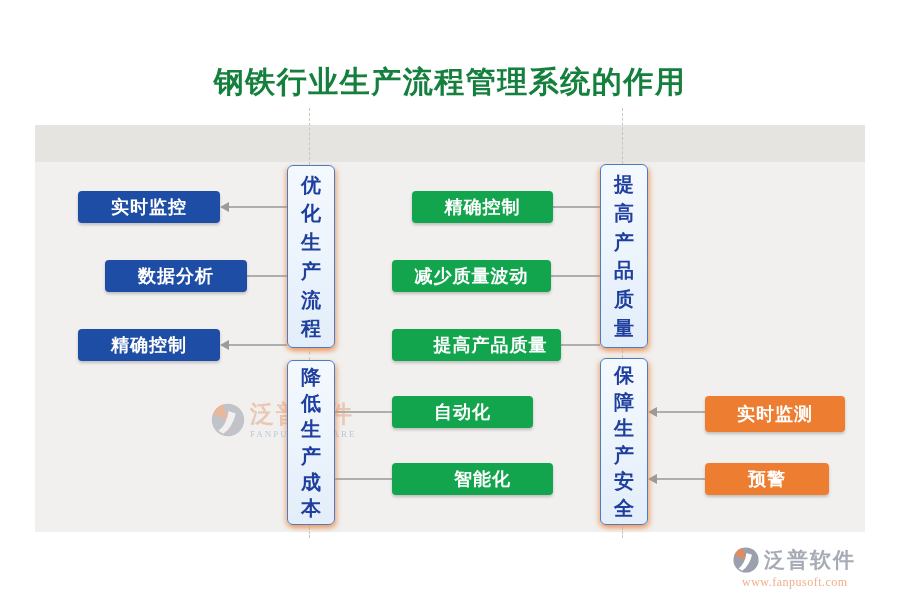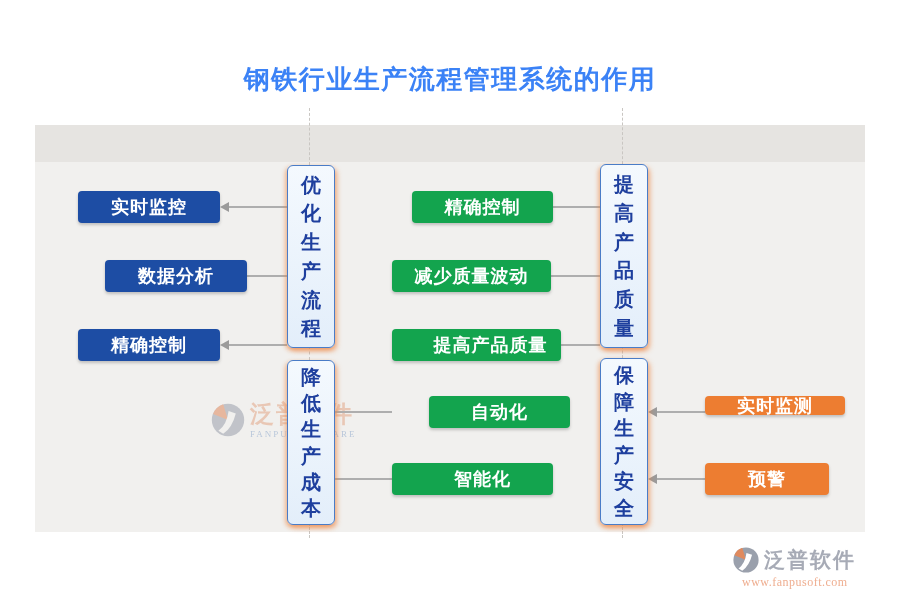--- a/index.html
+++ b/index.html
@@ -3,21 +3,21 @@
 <meta charset="utf-8">
 <style>
   html,body{margin:0;padding:0;}
   body{
     width:900px;height:600px;position:relative;overflow:hidden;
     background:#ffffff;
     font-family:"Liberation Serif","DejaVu Serif",serif;
   }
   .title{
     position:absolute;left:0;right:0;top:62px;text-align:center;
-    font-size:26px;font-weight:bold;color:#3b82f6;letter-spacing:1.5px;
+    font-size:30px;font-weight:bold;color:#15803d;letter-spacing:1.5px;
   }
   .stage{position:absolute;left:35px;top:125px;width:830px;height:407px;background:#f1f0ee;z-index:0;}
   .band{position:absolute;left:35px;top:125px;width:830px;height:37px;background:#e6e4e1;z-index:0;}
 
   .node{
     position:absolute;display:flex;align-items:center;justify-content:center;
     color:#ffffff;font-weight:bold;font-size:18px;letter-spacing:1px;
     border-radius:4px;box-shadow:0 2px 3px rgba(70,70,70,.28);z-index:3;
   }
   .blue{background:#1d4da4;}
@@ -118,34 +118,34 @@
 <div class="head" style="left:533px;top:340px;"></div>
 
 <div class="hub" style="left:287px;top:360px;width:46px;height:163px;">
     <div>降</div>
     <div>低</div>
     <div>生</div>
     <div>产</div>
     <div>成</div>
     <div>本</div>
   </div>
-<div class="node green" style="left:392px;top:396px;width:141px;height:32px;margin-left:37px;">自动化</div>
+<div class="node green" style="left:392px;top:396px;width:141px;height:32px;">自动化</div>
 <div class="node green" style="left:392px;top:463px;width:141px;height:32px;padding-left:20px;">智能化</div>
 <div class="line" style="left:333px;top:411px;width:59px;"></div>
 <div class="line" style="left:333px;top:478px;width:59px;"></div>
 
 <div class="hub" style="left:600px;top:358px;width:46px;height:165px;">
     <div>保</div>
     <div>障</div>
     <div>生</div>
     <div>产</div>
     <div>安</div>
     <div>全</div>
   </div>
-<div class="node orange" style="left:705px;top:396px;width:140px;height:19px;">实时监测</div>
+<div class="node orange" style="left:705px;top:396px;width:140px;height:36px;">实时监测</div>
 <div class="node orange" style="left:705px;top:463px;width:124px;height:32px;">预警</div>
 <div class="line" style="left:657px;top:411px;width:48px;"></div>
 <div class="head" style="left:648px;top:407px;"></div>
 <div class="line" style="left:657px;top:478px;width:48px;"></div>
 <div class="head" style="left:648px;top:474px;"></div>
 
 <div class="footer">
   <div class="row">
     <svg width="28" height="28" viewBox="0 0 30 30">
       <circle cx="15" cy="15" r="13.5" fill="#9aa0ac"></circle>

